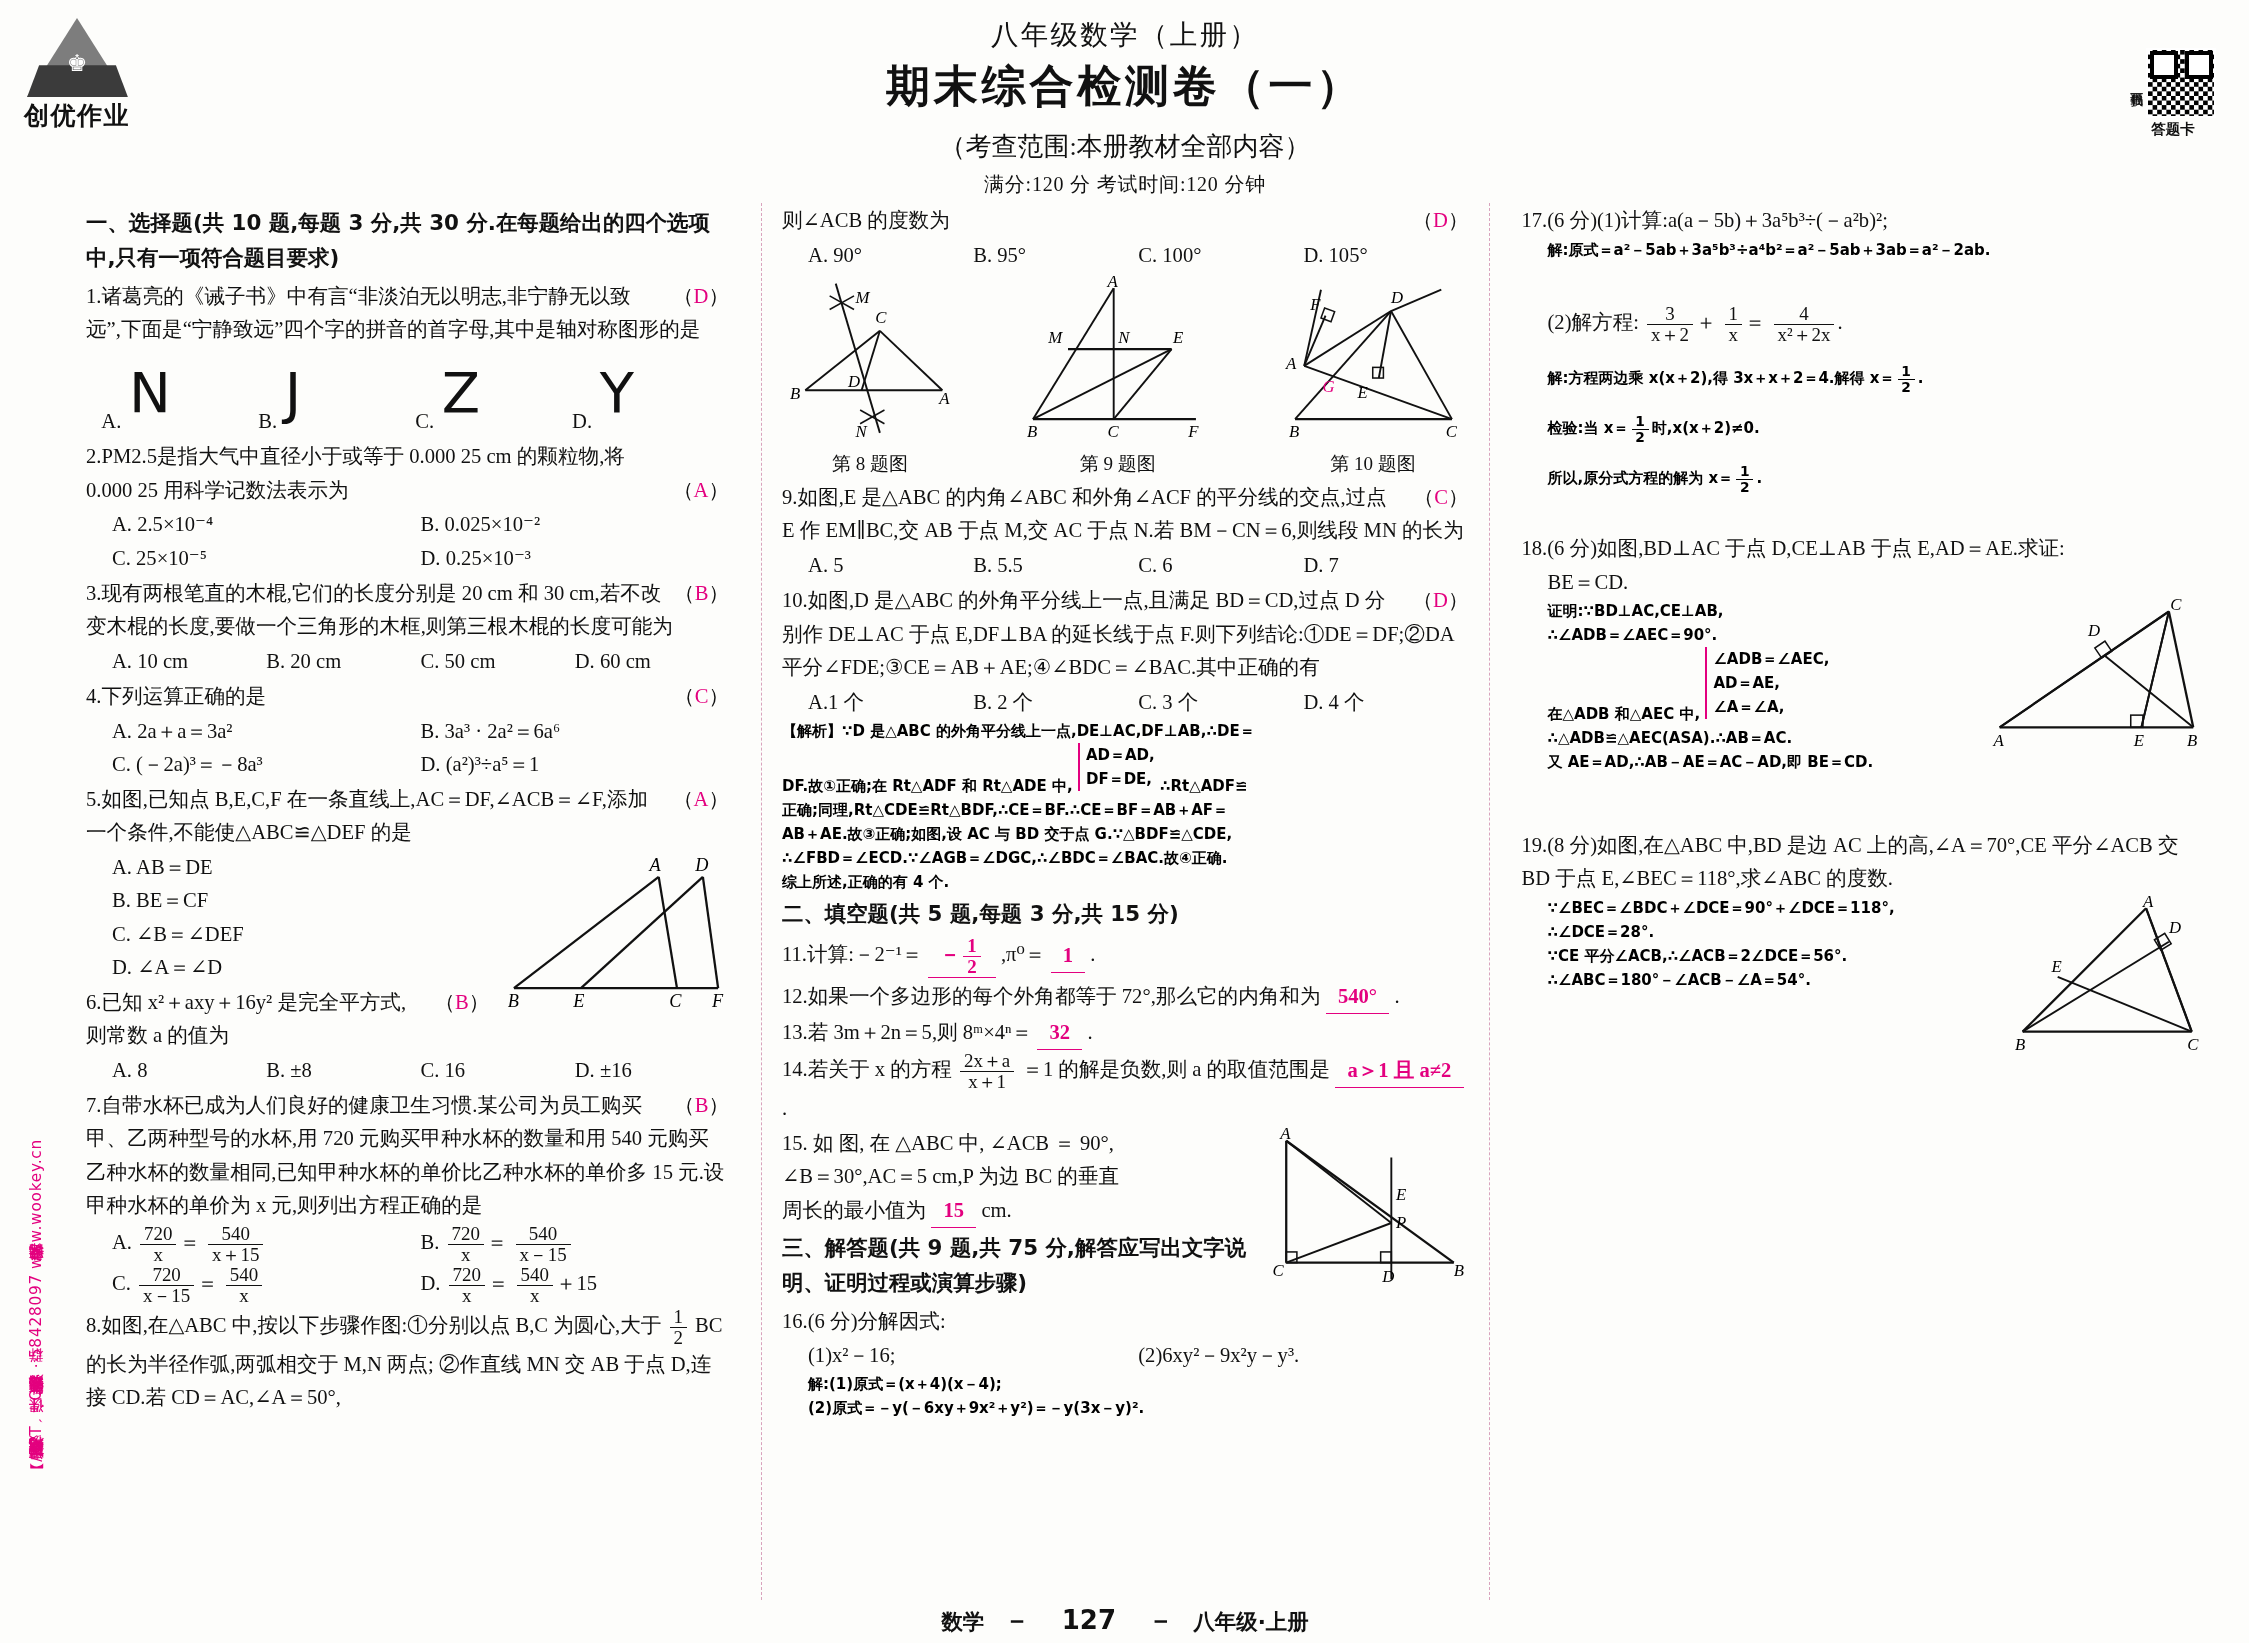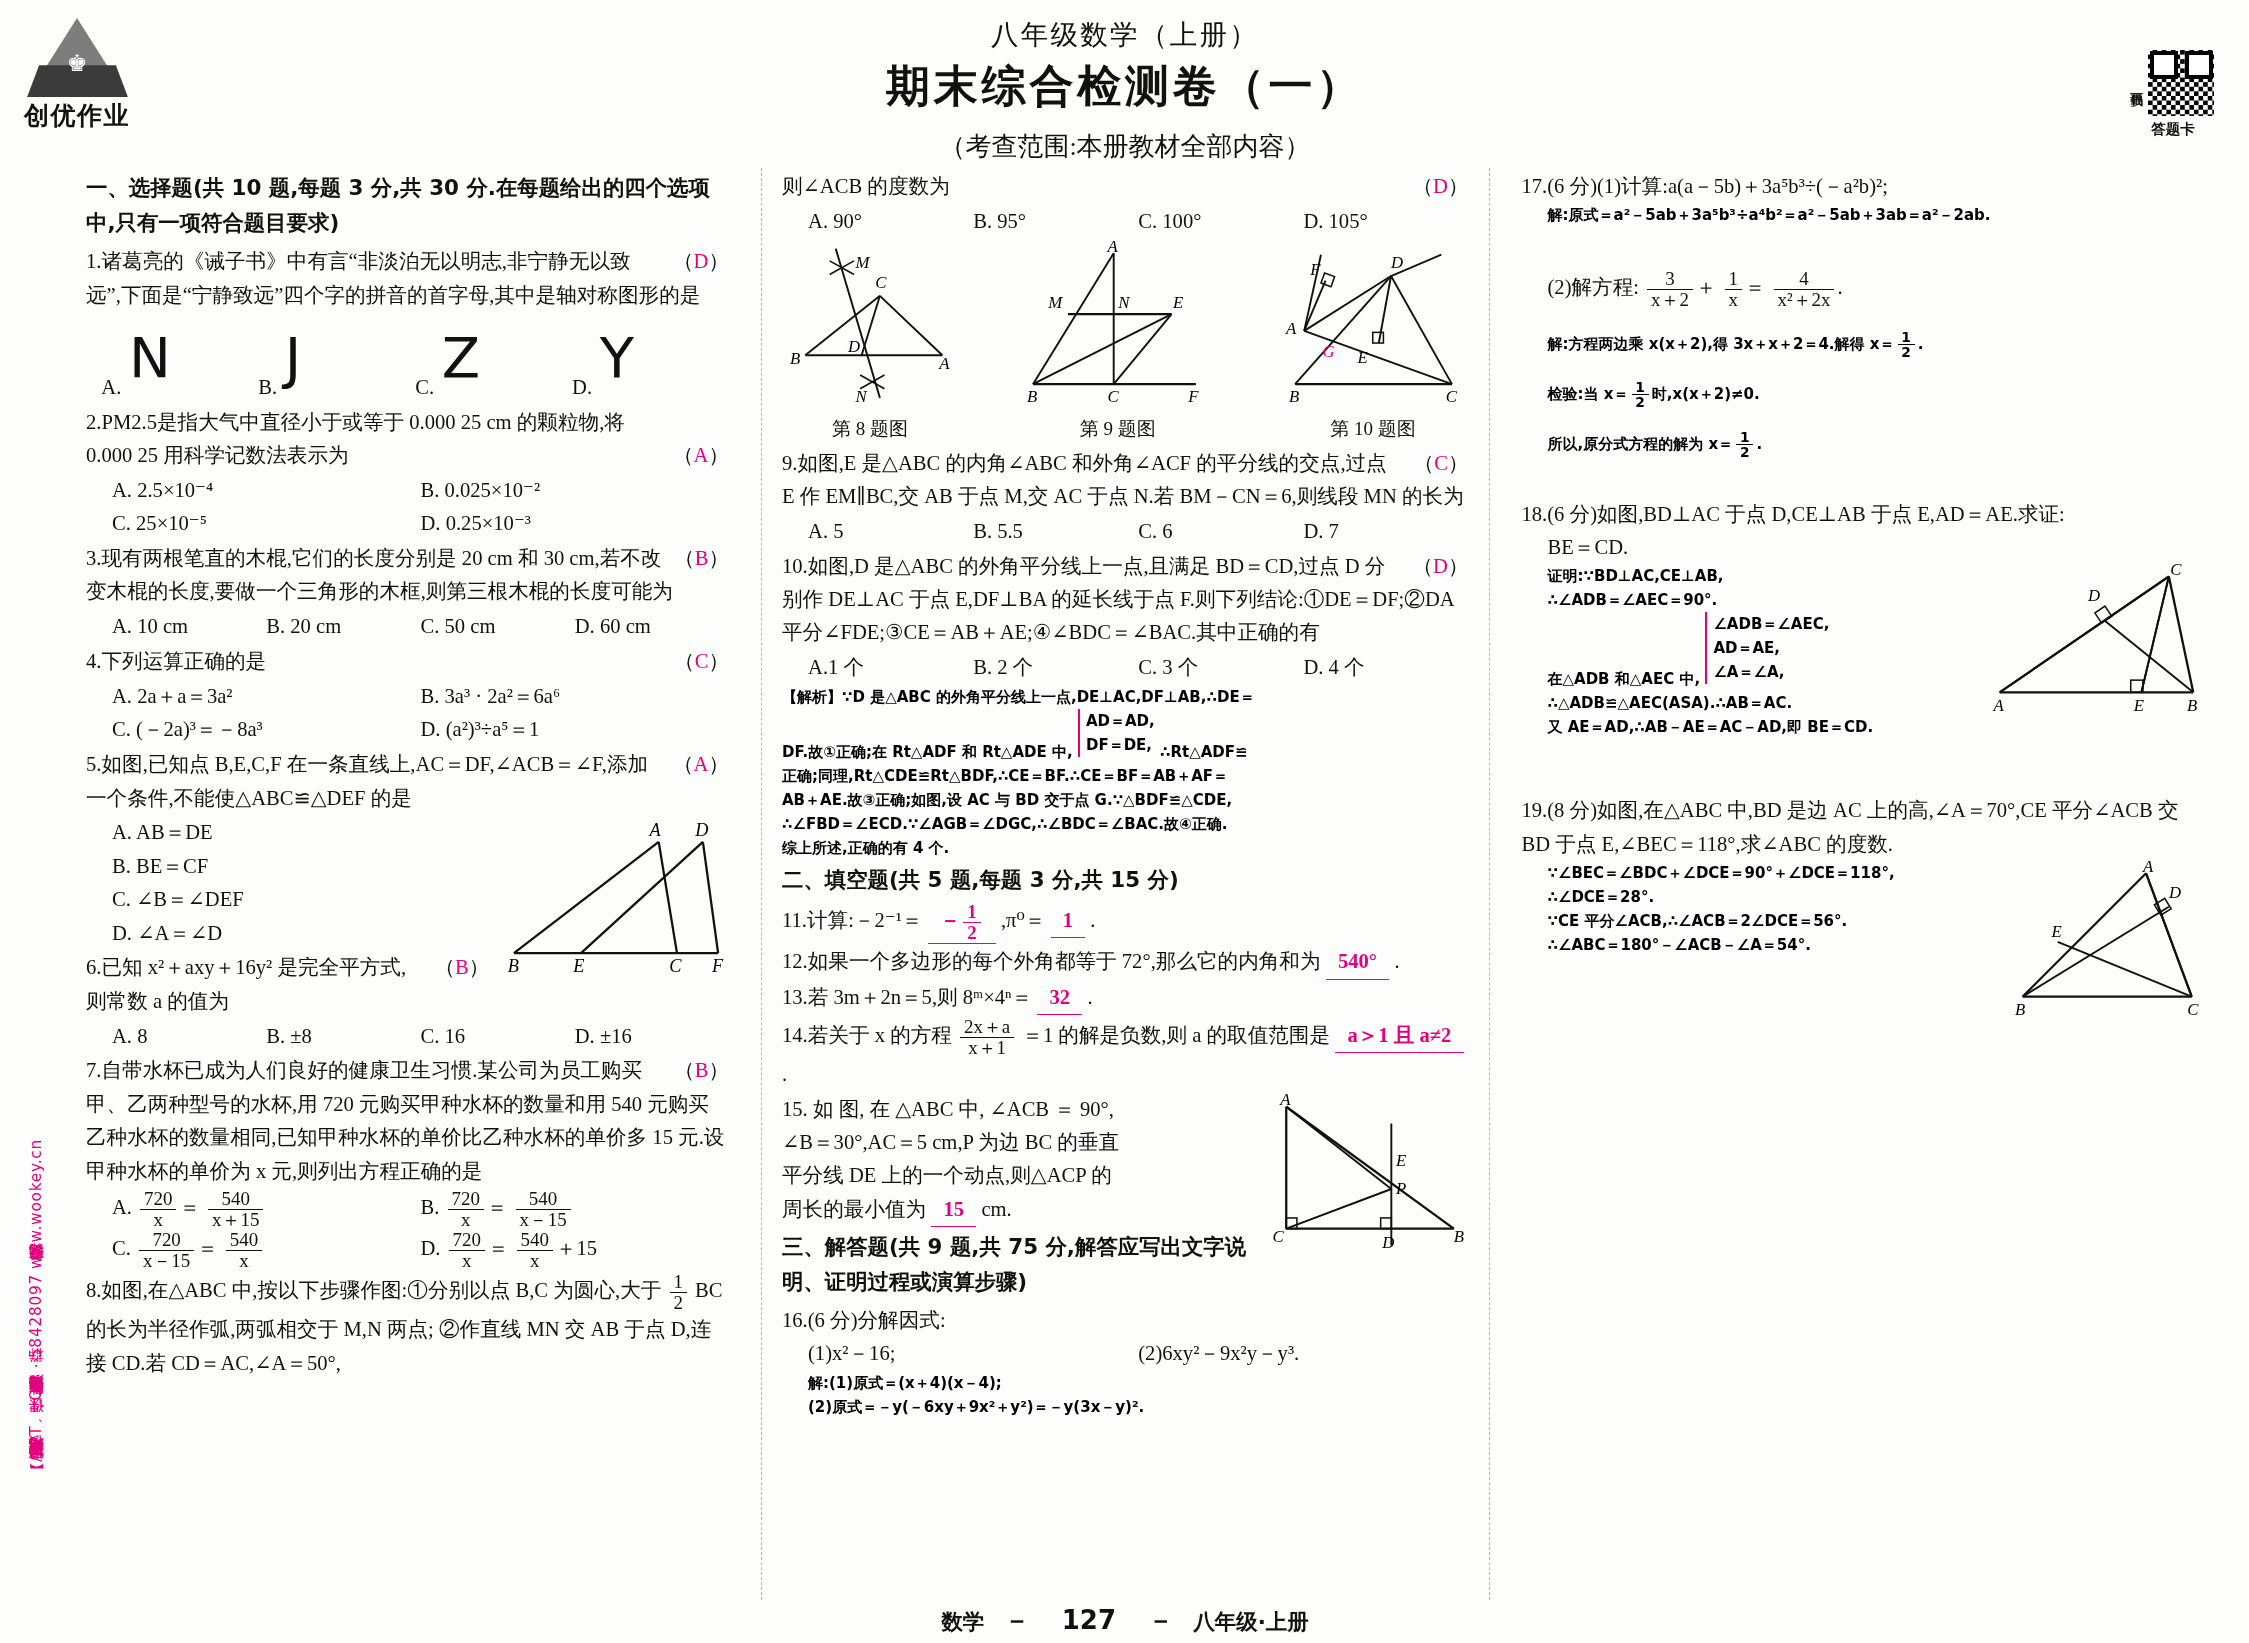--- a/index.html
+++ b/index.html
@@ -106,20 +106,21 @@
       <div class="tri">
         <div class="crest">♚</div>
       </div>
       <div class="logo-txt">创优作业</div>
     </div>
 
     <div class="titlewrap">
       <div class="t-grade">八年级数学（上册）</div>
       <div class="t-main">期末综合检测卷（一）</div>
       <div class="t-scope">（考查范围:本册教材全部内容）</div>
+      <div class="t-score">满分:120 分   考试时间:120 分钟</div>
     </div>
 
     <div class="qr">
       <div class="qrrow">
         <div class="qrvert">扫码可下载</div>
         <div class="qrbox"></div>
       </div>
       <div class="qrcap">答题卡</div>
     </div>
   </div>
@@ -458,21 +459,20 @@
           <rect x="144" y="164" width="14" height="14" fill="none" stroke="#111" stroke-width="2"></rect>
           <text x="12" y="16" font-size="22" font-style="italic" font-family="Liberation Serif, serif">A</text>
           <text x="164" y="96" font-size="22" font-style="italic" font-family="Liberation Serif, serif">E</text>
           <text x="164" y="132" font-size="22" font-style="italic" font-family="Liberation Serif, serif">P</text>
           <text x="2" y="196" font-size="22" font-style="italic" font-family="Liberation Serif, serif">C</text>
           <text x="146" y="204" font-size="22" font-style="italic" font-family="Liberation Serif, serif">D</text>
           <text x="240" y="196" font-size="22" font-style="italic" font-family="Liberation Serif, serif">B</text>
         </svg>
         <div>15. 如 图, 在 △ABC 中, ∠ACB ＝ 90°,</div>
         <div>∠B＝30°,AC＝5 cm,P 为边 BC 的垂直</div>
-        <div>平分线 DE 上的一个动点,则△ACP 的</div>
         <div>
           <span>周长的最小值为</span>
           <span class="blank">15</span>
           <span>cm.</span>
         </div>
       </div>
 
       <div class="sec">三、解答题(共 9 题,共 75 分,解答应写出文字说明、证明过程或演算步骤)</div>
 
       <div class="q">

